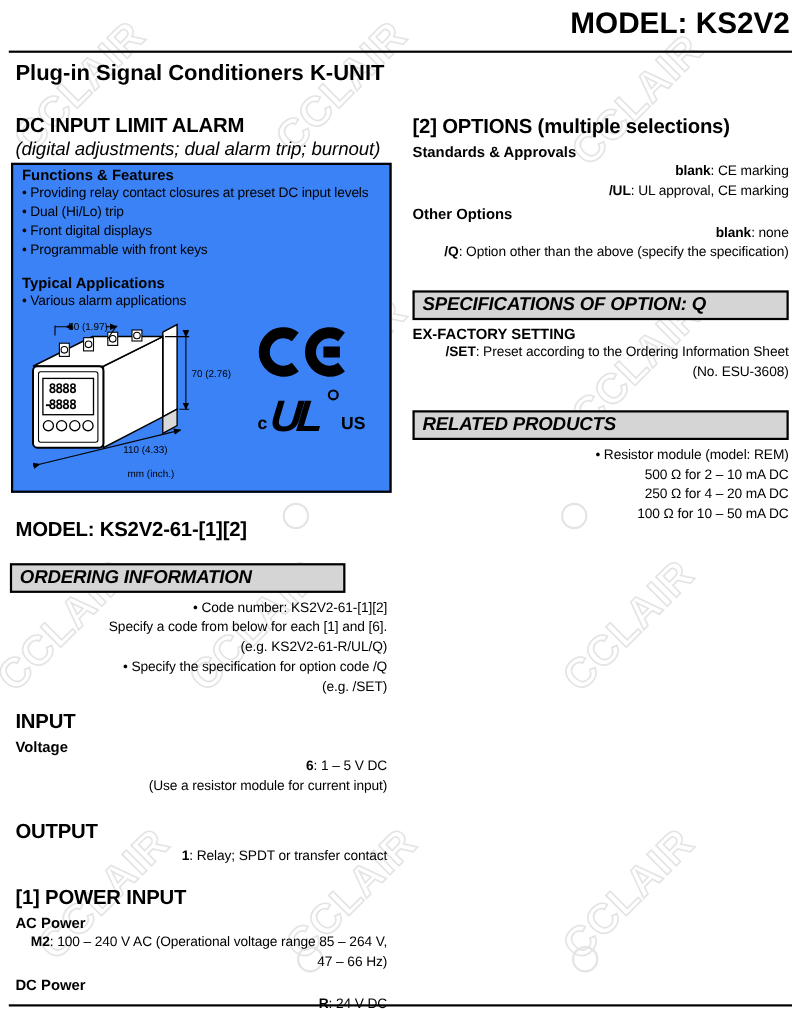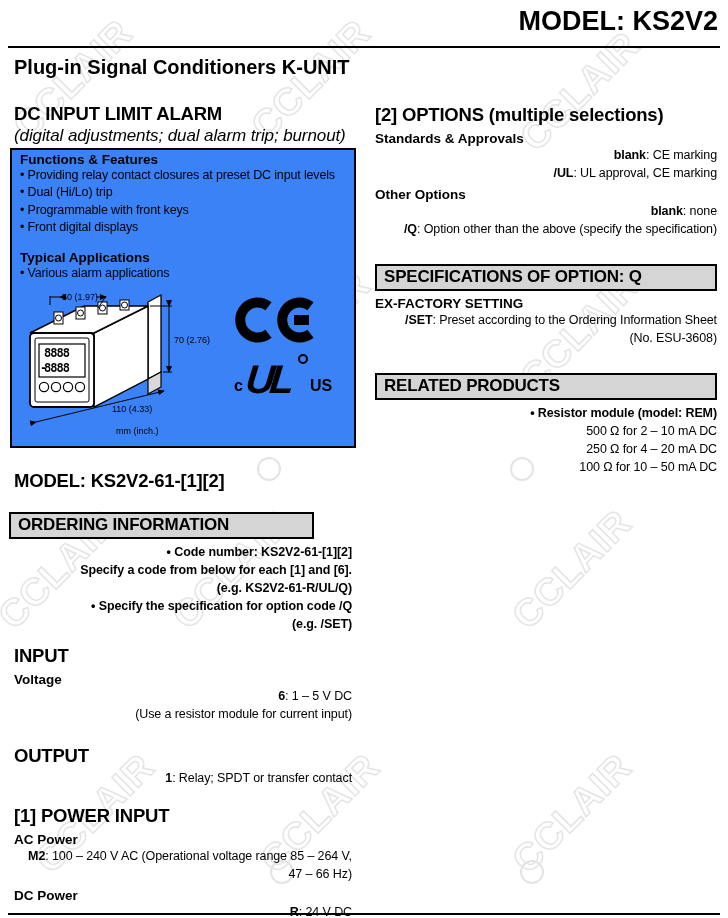--- a/index.html
+++ b/index.html
@@ -50,26 +50,26 @@
   .ul-c{position:absolute;left:0;bottom:5px;font-size:16px;font-weight:700;}
   .ul-mono{
     position:absolute;left:12px;bottom:0;font-size:40px;font-weight:700;font-style:italic;
     letter-spacing:-5px;transform:skewX(-6deg);line-height:42px;
   }
   .ul-deg{position:absolute;left:64px;top:0;width:6px;height:6px;border:2px solid #000;border-radius:50%;}
   .ul-us{position:absolute;left:76px;bottom:5px;font-size:16px;font-weight:700;}
   
   .sec-hdr{
     border:2px solid #000;background:#d5d5d5;
-    font-size:17px;font-weight:700;padding:1px 7px 2px 7px;letter-spacing:-0.2px;
+    font-size:17px;font-weight:700;padding:1px 7px 2px 7px;letter-spacing:-0.2px;font-style:italic;
   }
   .sec-hdr.left{margin-left:-5px;width:305px;box-sizing:border-box;}
   .sec-hdr.right{width:342px;box-sizing:border-box;}
   
-  .mt2{margin-top:2px;} .mt4{margin-top:4px;font-weight:bold;}
+  .mt2{margin-top:2px;} .mt4{margin-top:4px;}
   .mt12{margin-top:12px;} .mt18{margin-top:18px;} .mt20{margin-top:20px;}
   .mt22{margin-top:22px;} .mt24{margin-top:24px;} .mt26{margin-top:26px;}
   svg text{font-family:"Liberation Sans",sans-serif;}
   .seg{font-family:"DejaVu Sans Mono",monospace;font-weight:700;}
 </style>
 </head>
 <body>
 
 <div>
   <div class="wm" style="left:-12px;top:58px;">CCLAIR</div>
@@ -99,22 +99,22 @@
 
     <div class="subtitle">Plug-in Signal Conditioners K-UNIT</div>
 
     <div class="h-big mt24">DC INPUT LIMIT ALARM</div>
     <div class="body-txt mt2">(digital adjustments; dual alarm trip; burnout)</div>
 
     <div class="feat-box">
       <div class="feat-title">Functions &amp; Features</div>
       <div class="feat-item">• Providing relay contact closures at preset DC input levels</div>
       <div class="feat-item">• Dual (Hi/Lo) trip</div>
+      <div class="feat-item">• Front digital displays</div>
       <div class="feat-item">• Programmable with front keys</div>
-      <div class="feat-item">• Front digital displays</div>
 
       <div class="apps-title">Typical Applications</div>
       <div class="feat-item">• Various alarm applications</div>
 
       <div class="fig-row">
 
         <svg width="212" height="152" viewBox="0 0 212 152">
           <defs>
             <marker id="arr" markerWidth="8" markerHeight="8" refX="6" refY="3" orient="auto">
               <path d="M0,0 L7,3 L0,6 Z" fill="#000"></path>

